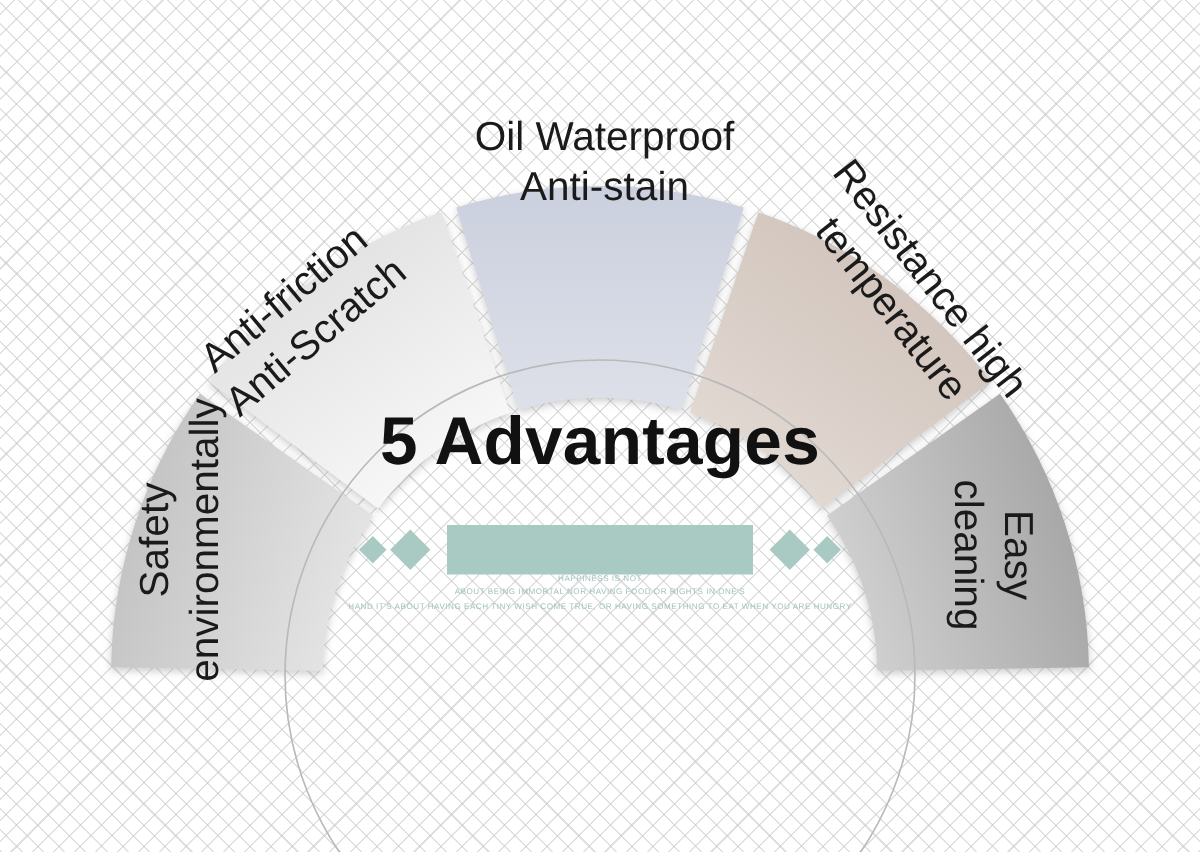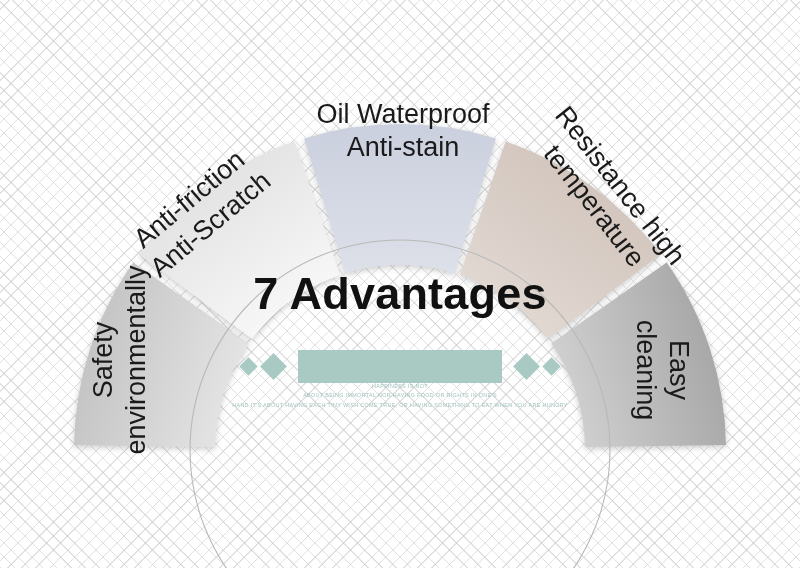--- a/index.html
+++ b/index.html
@@ -128,28 +128,28 @@
         <path d="M 666.7168078805576 262.5482878338911 A 326 326 0 0 1 725.9597821890213 444.8794145563467 L 584.9771770091072 447.09414629731333 A 185 185 0 0 0 551.3576977236294 343.6240283719934 Z" fill="url(#grad4)" filter="url(#segShadow)"></path>
       </g>
     <circle id="inner-outline" cx="400" cy="450" r="210" fill="none" stroke="#b9b9b9" stroke-width="1.1"></circle>
   </svg>
 
   <div id="labels-layer">
       <div class="seg-label" style="font-size: 27px; left: 120px; top: 360px; transform: translate(-50%, -50%) rotate(-90deg);">Safety
 environmentally</div>
       <div class="seg-label" style="font-size: 27px; left: 200px; top: 212px; transform: translate(-50%, -50%) rotate(-40deg);">Anti-friction
 Anti-Scratch</div>
-      <div class="seg-label" style="font-size: 27px; left: 403px; top: 108px; transform: translate(-50%, -50%) rotate(0deg); margin-top: 23px;">Oil Waterproof
+      <div class="seg-label" style="font-size: 27px; left: 403px; top: 108px; transform: translate(-50%, -50%) rotate(0deg);">Oil Waterproof
 Anti-stain</div>
       <div class="seg-label" style="font-size: 27px; left: 607px; top: 196px; transform: translate(-50%, -50%) rotate(52deg);">Resistance high
 temperature</div>
       <div class="seg-label" style="font-size: 27px; left: 662px; top: 370px; transform: translate(-50%, -50%) rotate(90deg);">Easy cleaning</div>
     </div>
 
-  <div id="center-title" style="color: rgb(17, 17, 17);">7 Advantages</div>
+  <div id="center-title" style="color: rgb(17, 17, 17);">5 Advantages</div>
 
   <div id="deco-row">
     <div class="dia dia-sm" style="background: rgb(168, 202, 195);"></div>
     <div class="dia dia-md" style="background: rgb(168, 202, 195);"></div>
     <div id="deco-bar" style="background: rgb(168, 202, 195);"></div>
     <div class="dia dia-md" style="background: rgb(168, 202, 195);"></div>
     <div class="dia dia-sm" style="background: rgb(168, 202, 195);"></div>
   </div>
 
   <div id="tagline">

